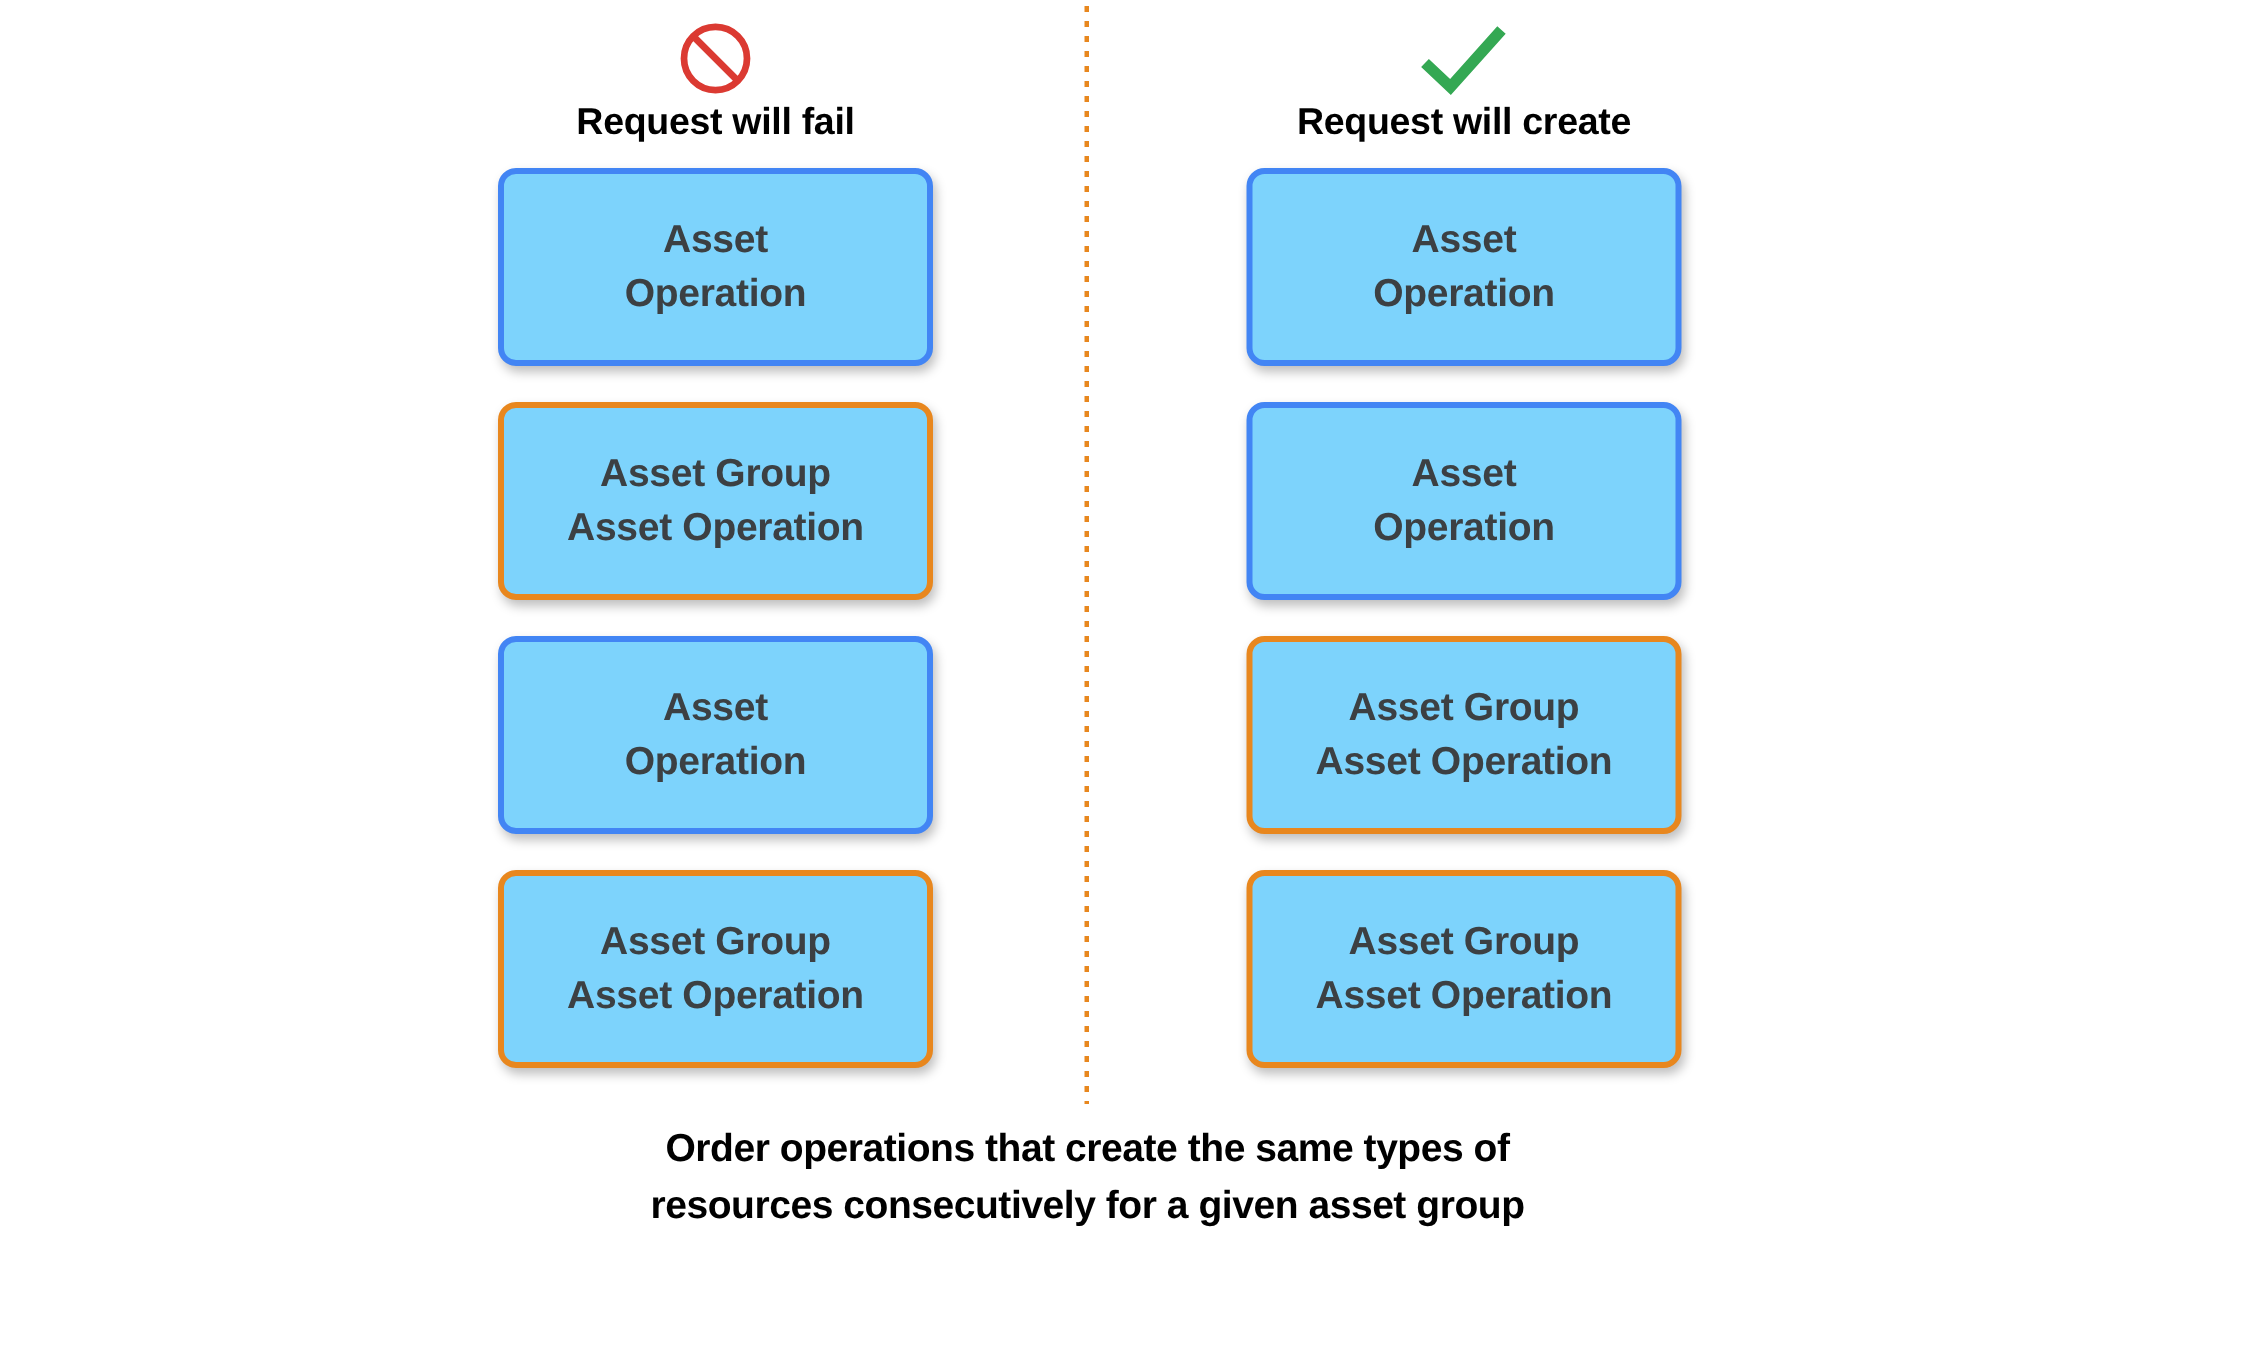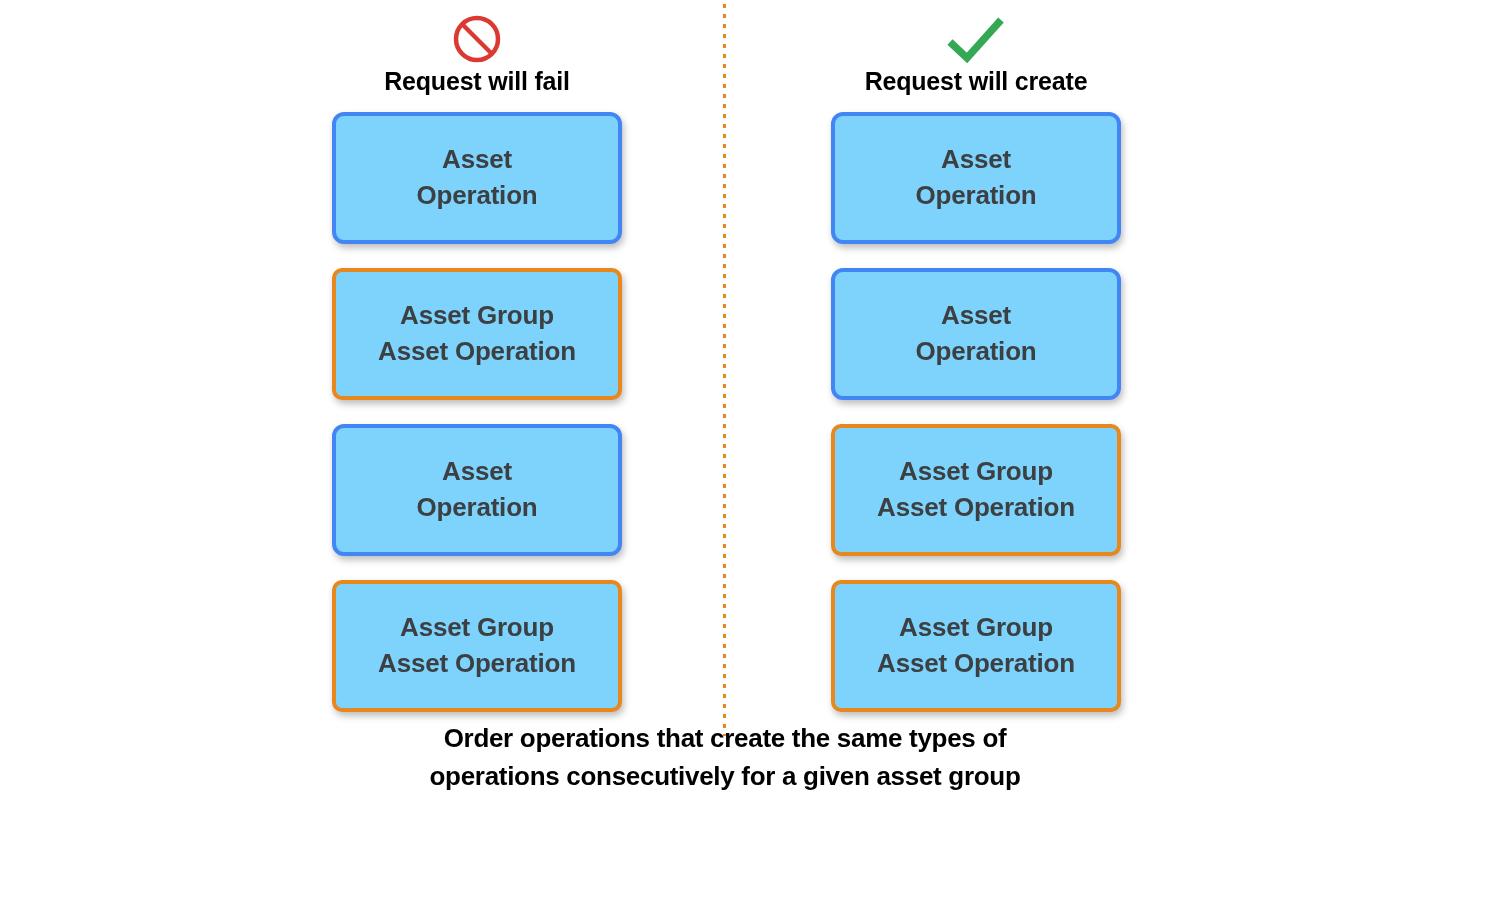--- a/index.html
+++ b/index.html
@@ -86,36 +86,36 @@
     border: 4px solid #4285F4;
     background: #7dd3fc;
     box-shadow: 2px 4px 7px rgba(0,0,0,0.26);
     display: flex;
     align-items: center;
     justify-content: center;
     text-align: center;
   }
   .op-box:last-child { margin-bottom: 0; }
   .op-box.accent-blue   { border-color: #4285F4; }
-  .op-box.accent-orange { border-color: #E8871E; border-radius: 10px; }
+  .op-box.accent-orange { border-color: #E8871E; }
 
   .op-label {
     font-size: 26px;
     font-weight: bold;
     color: #3C4043;
     line-height: 1.38;
     letter-spacing: -0.2px;
     white-space: pre-line;
   }
 
   
   .caption {
     position: absolute;
     left: 0;
-    top: 720px;
+    top: 747px;
     width: 1450px;
     text-align: center;
     font-size: 26px;
     font-weight: bold;
     color: #000000;
     line-height: 1.46;
     letter-spacing: -0.3px;
   }
   .caption-line { display: block; }
 </style>
@@ -186,16 +186,16 @@
       <div class="op-box accent-orange">
         <span class="op-label">Asset Group
 Asset Operation</span>
       </div>
     </div>
 
   </div>
 
   <div class="caption">
     <span class="caption-line">Order operations that create the same types of</span>
-    <span class="caption-line">operations consecutively for a given asset group</span>
+    <span class="caption-line">resources consecutively for a given asset group</span>
   </div>
 
 </div>
 
 </body></html>

